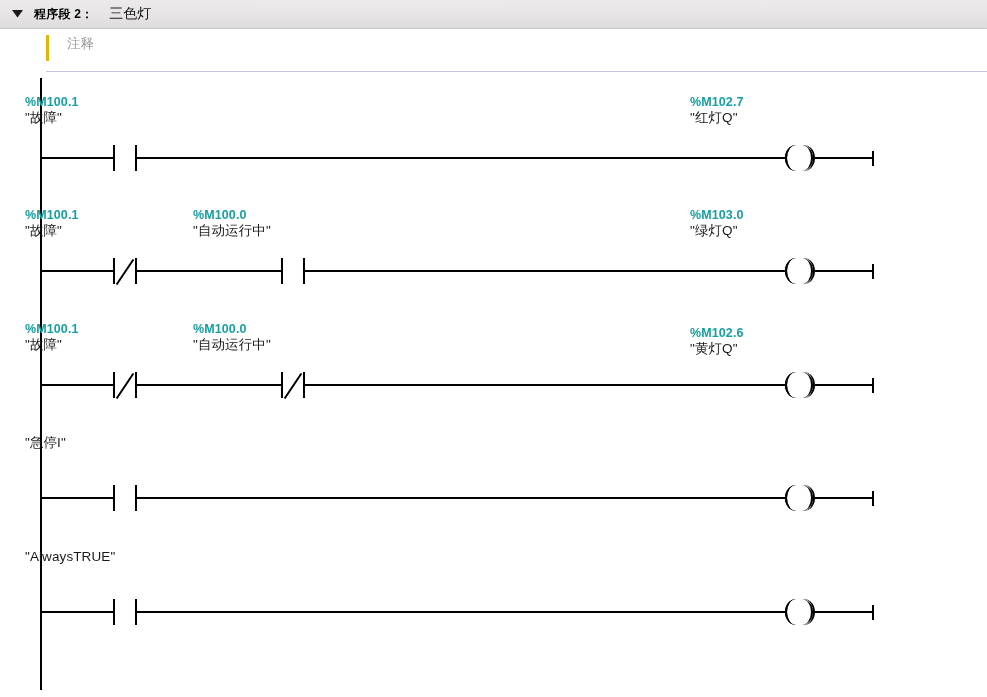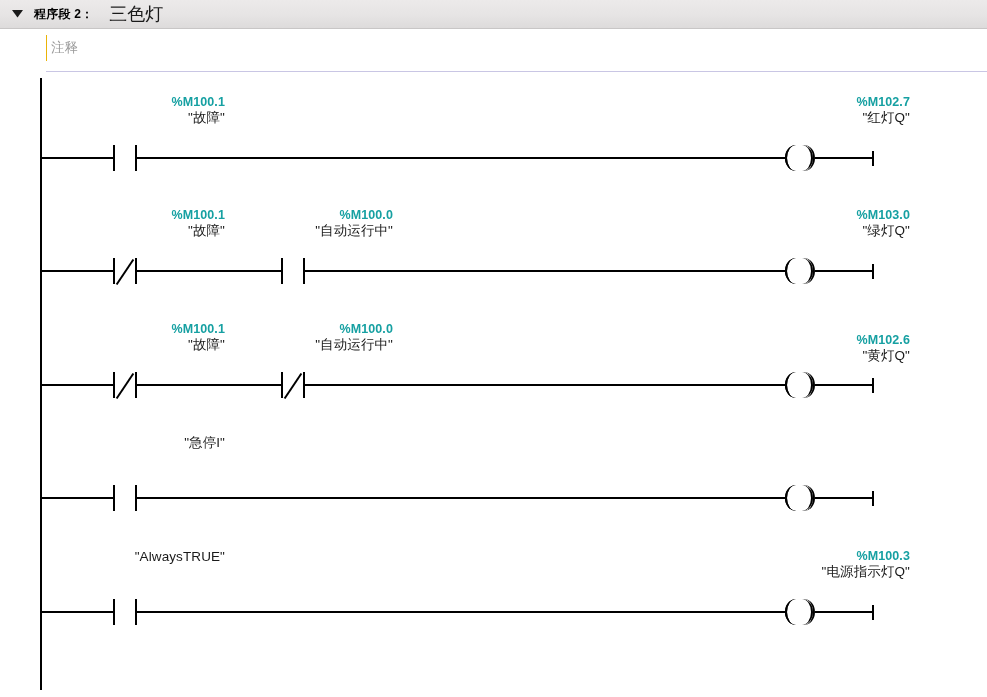--- a/index.html
+++ b/index.html
@@ -37,45 +37,45 @@
   }
   .collapse-toggle svg { display: block; }
   .network-title {
     font-size: 12px;
     font-weight: bold;
     color: #000000;
     letter-spacing: .2px;
     white-space: nowrap;
   }
   .network-name {
-    font-size: 18px;
+    font-size: 14px;
     color: #1a1a1a;
     margin-left: 16px;
     white-space: nowrap;
   }
 
   
   .comment-row {
     position: absolute;
     left: 0; top: 30px;
     width: 987px;
     height: 44px;
     background: #ffffff;
   }
   .comment-field {
     position: absolute;
     left: 46px;
     top: 5px;
     width: 900px;
     height: 26px;
-    border-left: 1px solid #eab308;
+    border-left: 3px solid #eab308;
     box-sizing: border-box;
     display: flex;
-    align-items: center;
-    padding-left: 4px;
+    align-items: flex-start;
+    padding-left: 18px;
     cursor: text;
   }
   .comment-placeholder {
     font-size: 13.5px;
     color: #9a9a9a;
   }
   .comment-divider {
     position: absolute;
     left: 46px;
     top: 41px;
@@ -105,21 +105,21 @@
   .rung {
     position: absolute;
     left: 0;
     width: 987px;
     height: 113px;
   }
 
   
   .el-labels {
     position: absolute;
-    text-align: right;
+    text-align: left;
     white-space: nowrap;
     line-height: 1.18;
   }
   .addr {
     font-size: 12.5px;
     font-weight: bold;
     color: #16a0a2;
     letter-spacing: .1px;
   }
   .sym {
@@ -311,21 +311,21 @@
           <span class="bar right"></span>
         </div>
         <div class="el-labels" style="left: 193px; top: 11px; width: 200px;">
           <div class="addr">%M100.0</div>
           <div class="sym">"自动运行中"</div>
         </div>
         <div class="coil" style="left: 785px; top: 61px;">
           <span class="paren left"></span>
           <span class="paren right"></span>
         </div>
-        <div class="el-labels" style="left: 690px; top: 22px; width: 220px;">
+        <div class="el-labels" style="left: 690px; top: 15px; width: 220px;">
           <div class="addr">%M102.6</div>
           <div class="sym">"黄灯Q"</div>
         </div>
         <div class="wire" style="left: 41px; width: 72px; top: 73px;"></div>
         <div class="wire" style="left: 137px; width: 144px; top: 73px;"></div>
         <div class="wire" style="left: 305px; width: 480px; top: 73px;"></div>
         <div class="wire" style="left: 815px; width: 59px; top: 73px;"></div>
         <div class="terminator" style="left: 872px; top: 67px;"></div>
       </div>
       <div class="rung" style="top: 350px;">
@@ -350,23 +350,19 @@
           <span class="bar left"></span>
           <span class="bar right"></span>
         </div>
         <div class="el-labels" style="left: 25px; top: 11px; width: 200px;">
           <div class="sym">"AlwaysTRUE"</div>
         </div>
         <div class="coil" style="left: 785px; top: 61px;">
           <span class="paren left"></span>
           <span class="paren right"></span>
         </div>
-        <div class="el-labels" style="left: 690px; top: 11px; width: 220px;">
-          <div class="addr">%M100.3</div>
-          <div class="sym">"电源指示灯Q"</div>
-        </div>
         <div class="wire" style="left: 41px; width: 72px; top: 73px;"></div>
         <div class="wire" style="left: 137px; width: 648px; top: 73px;"></div>
         <div class="wire" style="left: 815px; width: 59px; top: 73px;"></div>
         <div class="terminator" style="left: 872px; top: 67px;"></div>
       </div>
     </div>
 </div>
 
 </body></html>

